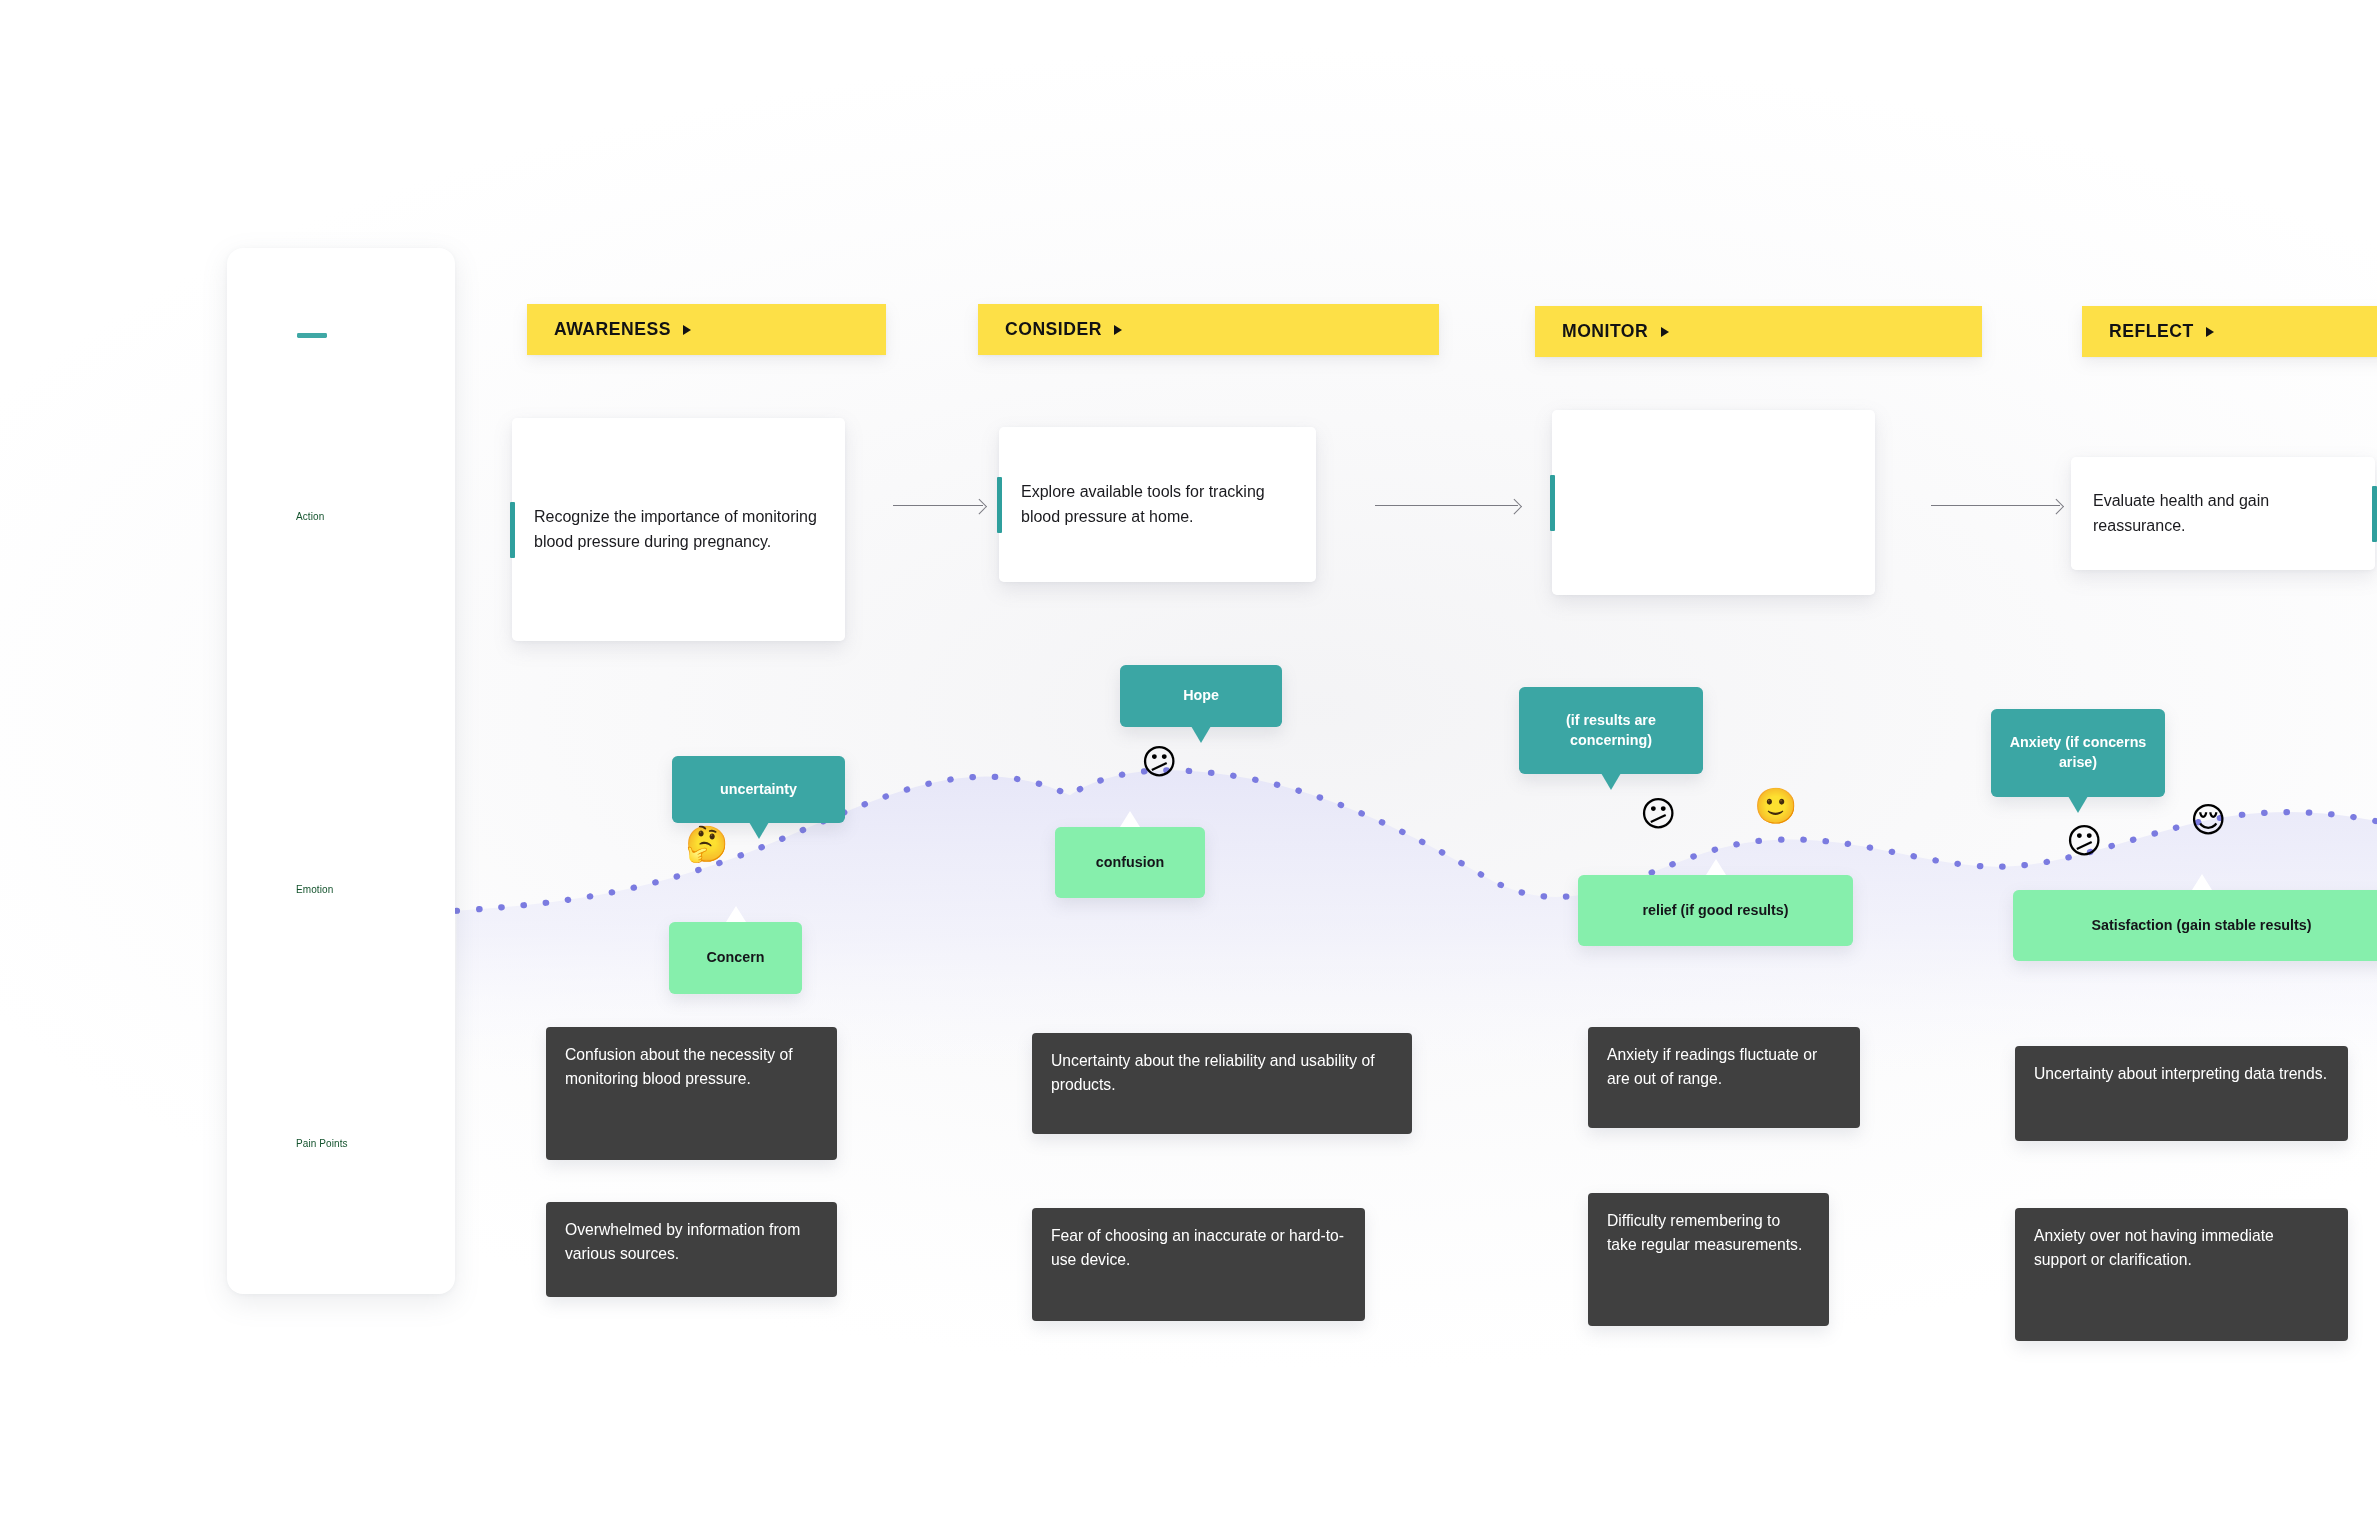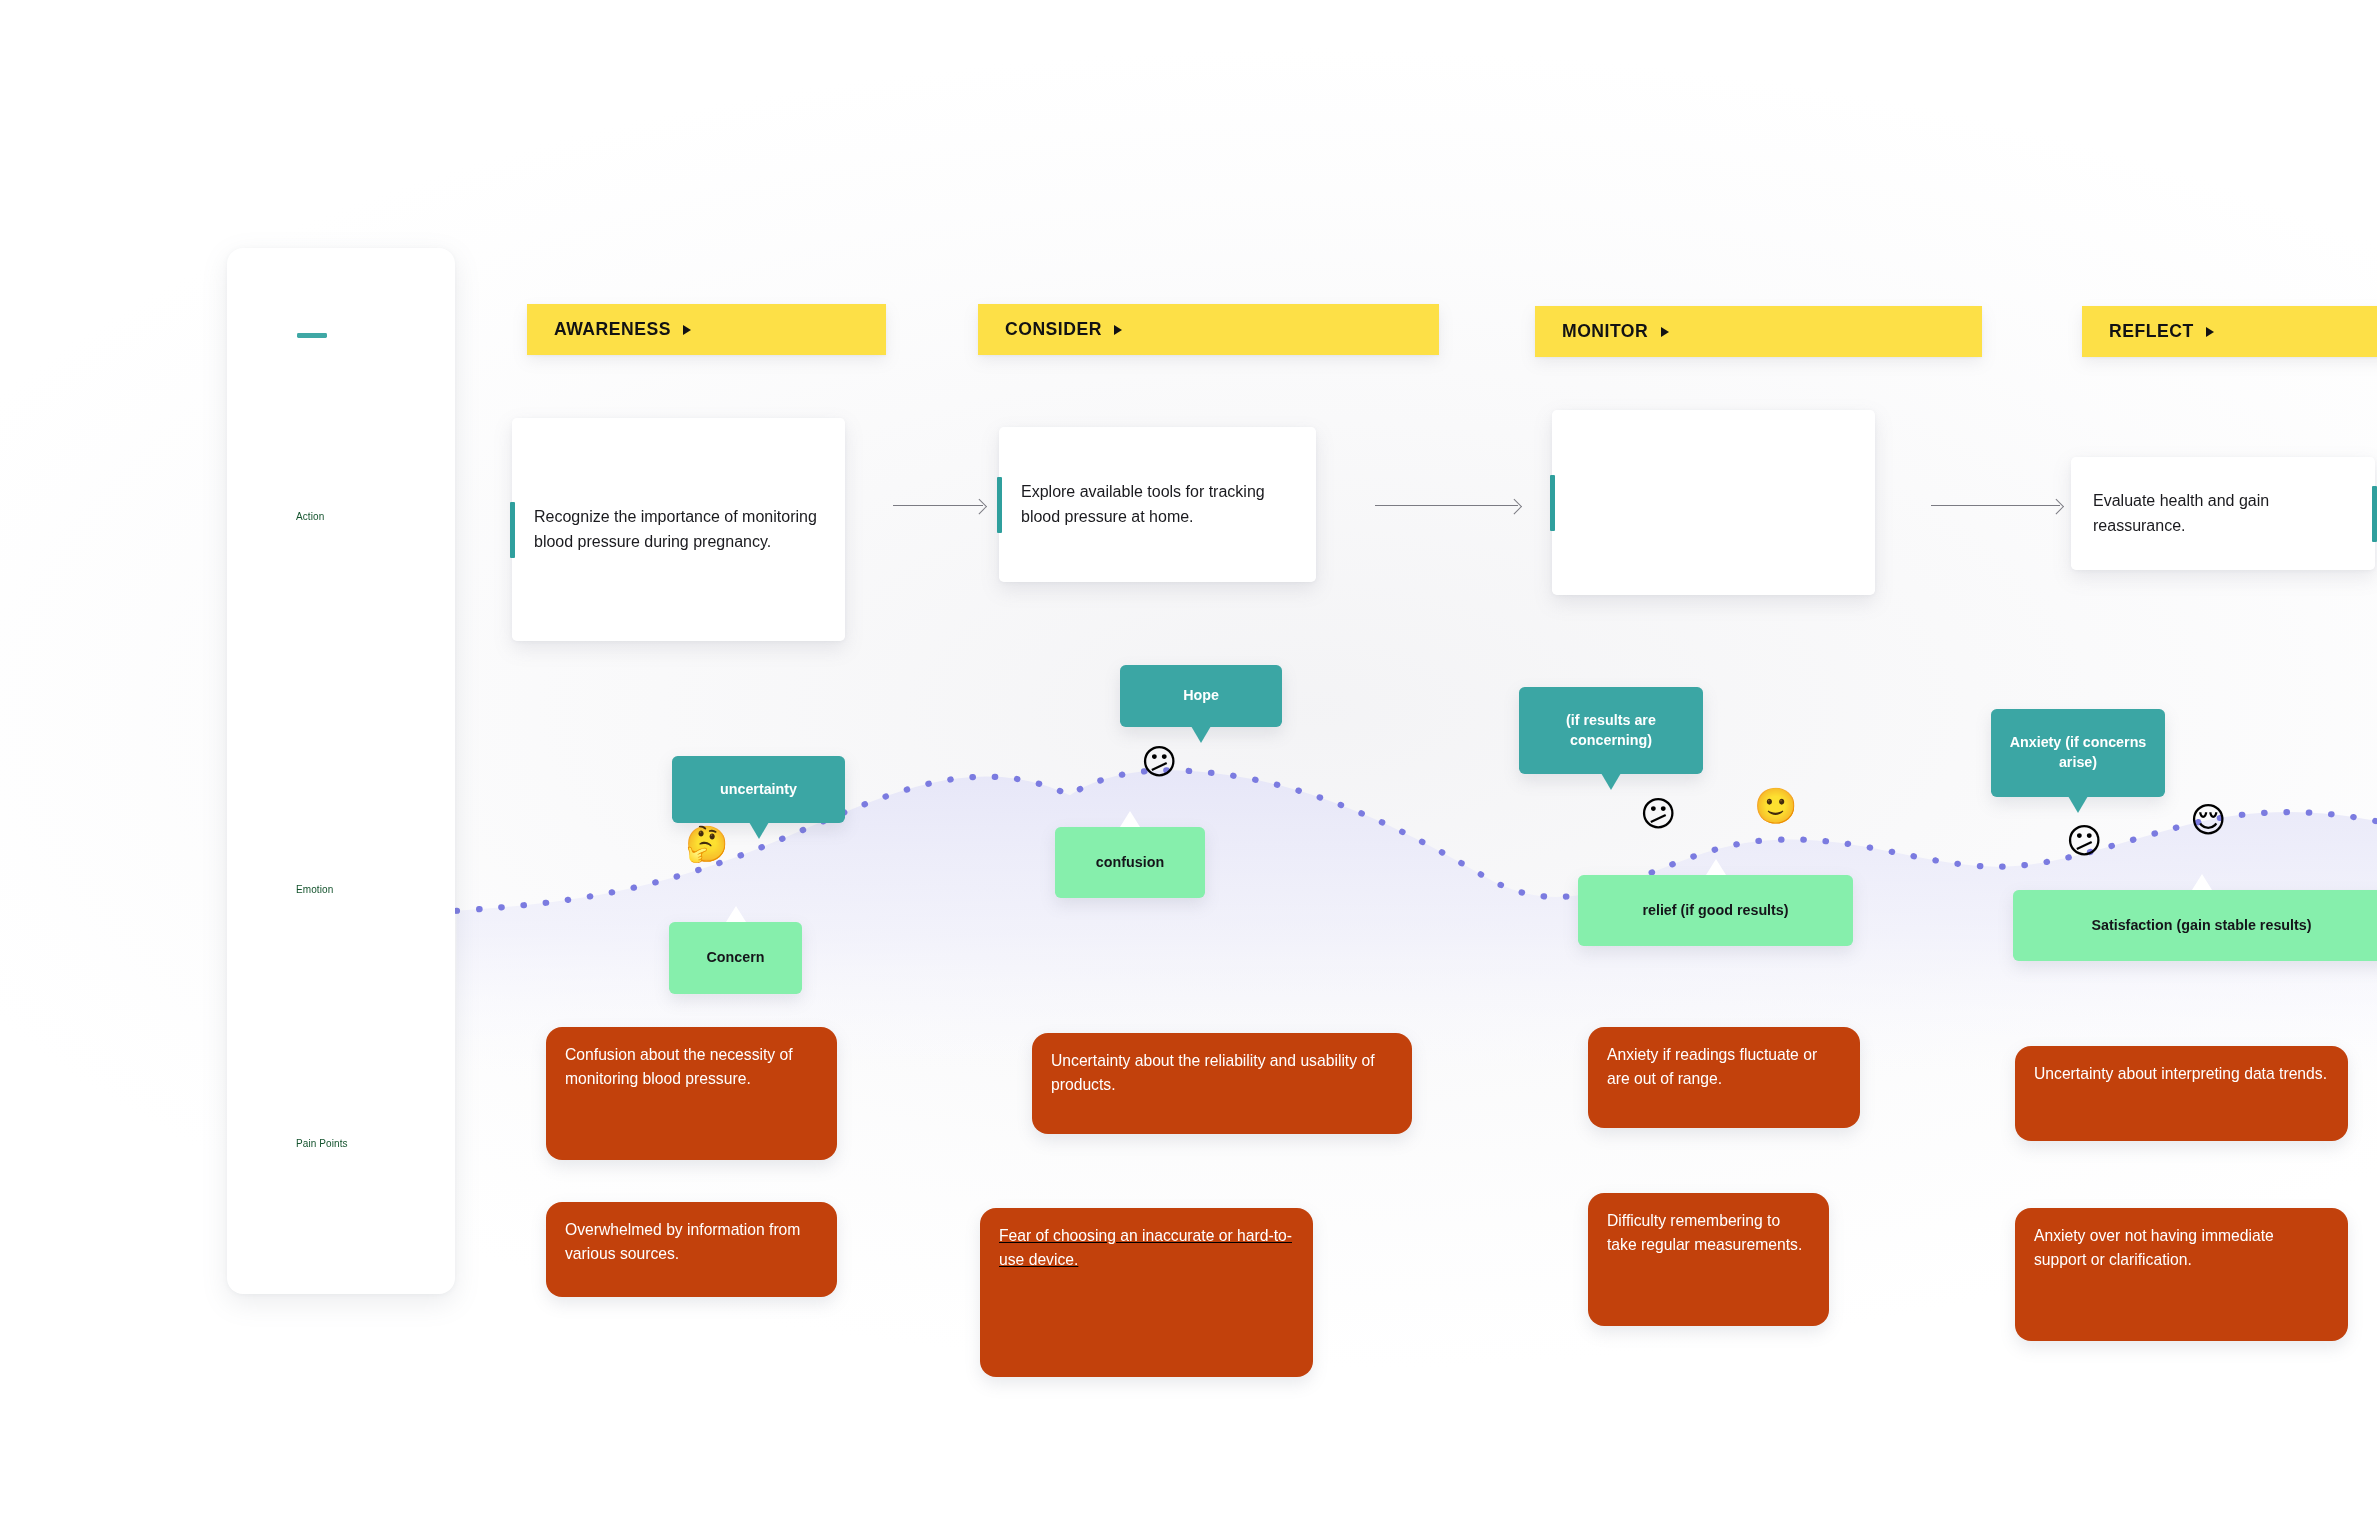--- a/index.html
+++ b/index.html
@@ -104,21 +104,21 @@
 
   
   .emoji{
     position:absolute;font-size:35px;line-height:1;
     font-family:"DejaVu Sans",sans-serif;
     user-select:none;
   }
 
   
   .pain-card{
-    position:absolute;background:#c2410c;border-radius:16px;
+    position:absolute;background:#404040;border-radius:4px;
     box-shadow:0 6.7px 16px rgba(120,124,140,.16);
     box-sizing:border-box;
   }
   .pain-text{
     font-size:15.7px;line-height:1.5;color:#ffffff;padding:16px 19px;
   }
 </style>
 </head>
 <body>
 
@@ -248,21 +248,21 @@
 <div class="pain-card" style="left:546px;top:1027px;width:291px;height:133px;">
   <div class="pain-text">Confusion about the necessity of monitoring blood pressure.</div>
 </div>
 <div class="pain-card" style="left:546px;top:1202px;width:291px;height:95px;">
   <div class="pain-text">Overwhelmed by information from various sources.</div>
 </div>
 
 <div class="pain-card" style="left:1032px;top:1033px;width:380px;height:101px;">
   <div class="pain-text">Uncertainty about the reliability and usability of products.</div>
 </div>
-<div class="pain-card" style="left:980px;top:1208px;width:333px;height:169px;text-decoration:underline;">
+<div class="pain-card" style="left:1032px;top:1208px;width:333px;height:113px;">
   <div class="pain-text">Fear of choosing an inaccurate or hard-to-use device.</div>
 </div>
 
 <div class="pain-card" style="left:1588px;top:1027px;width:272px;height:101px;">
   <div class="pain-text">Anxiety if readings fluctuate or are out of range.</div>
 </div>
 <div class="pain-card" style="left:1588px;top:1193px;width:241px;height:133px;">
   <div class="pain-text">Difficulty remembering to take regular measurements.</div>
 </div>
 

